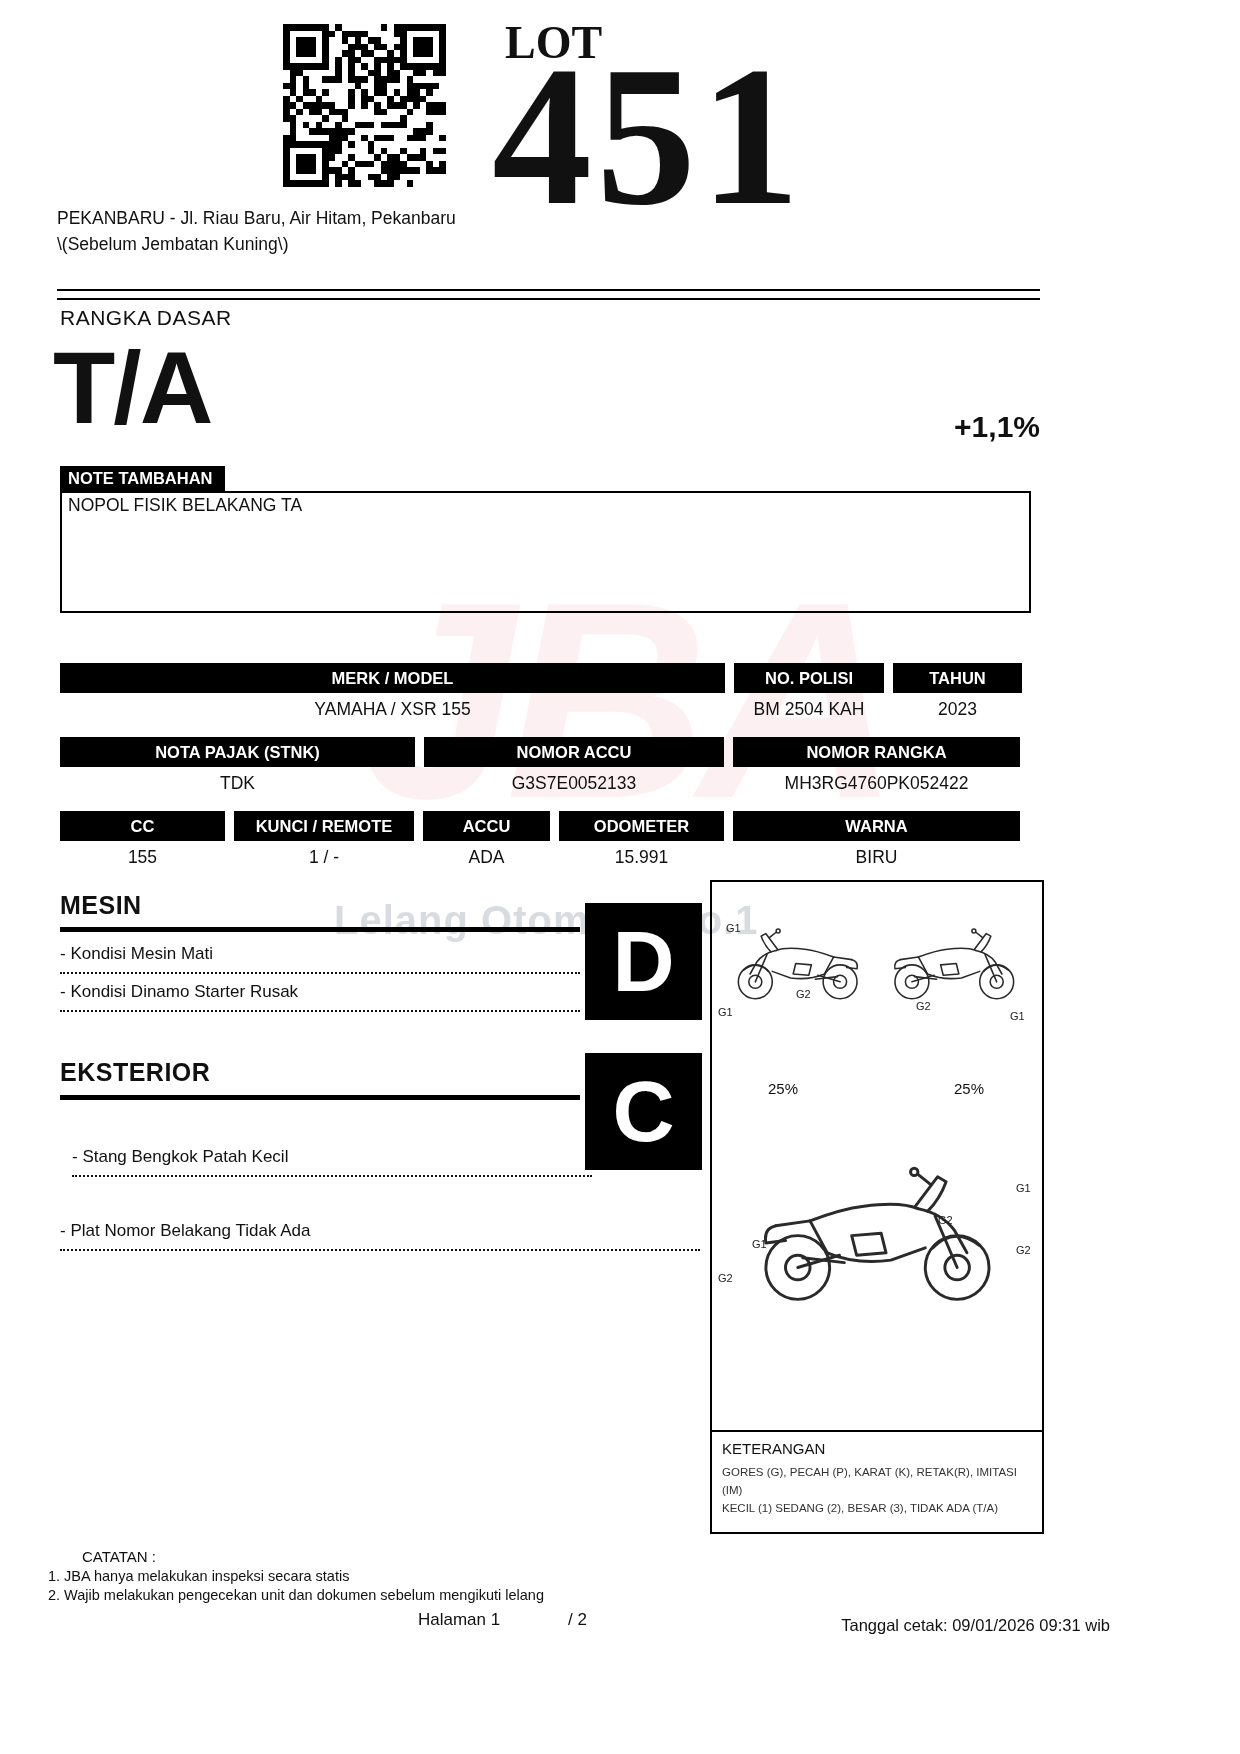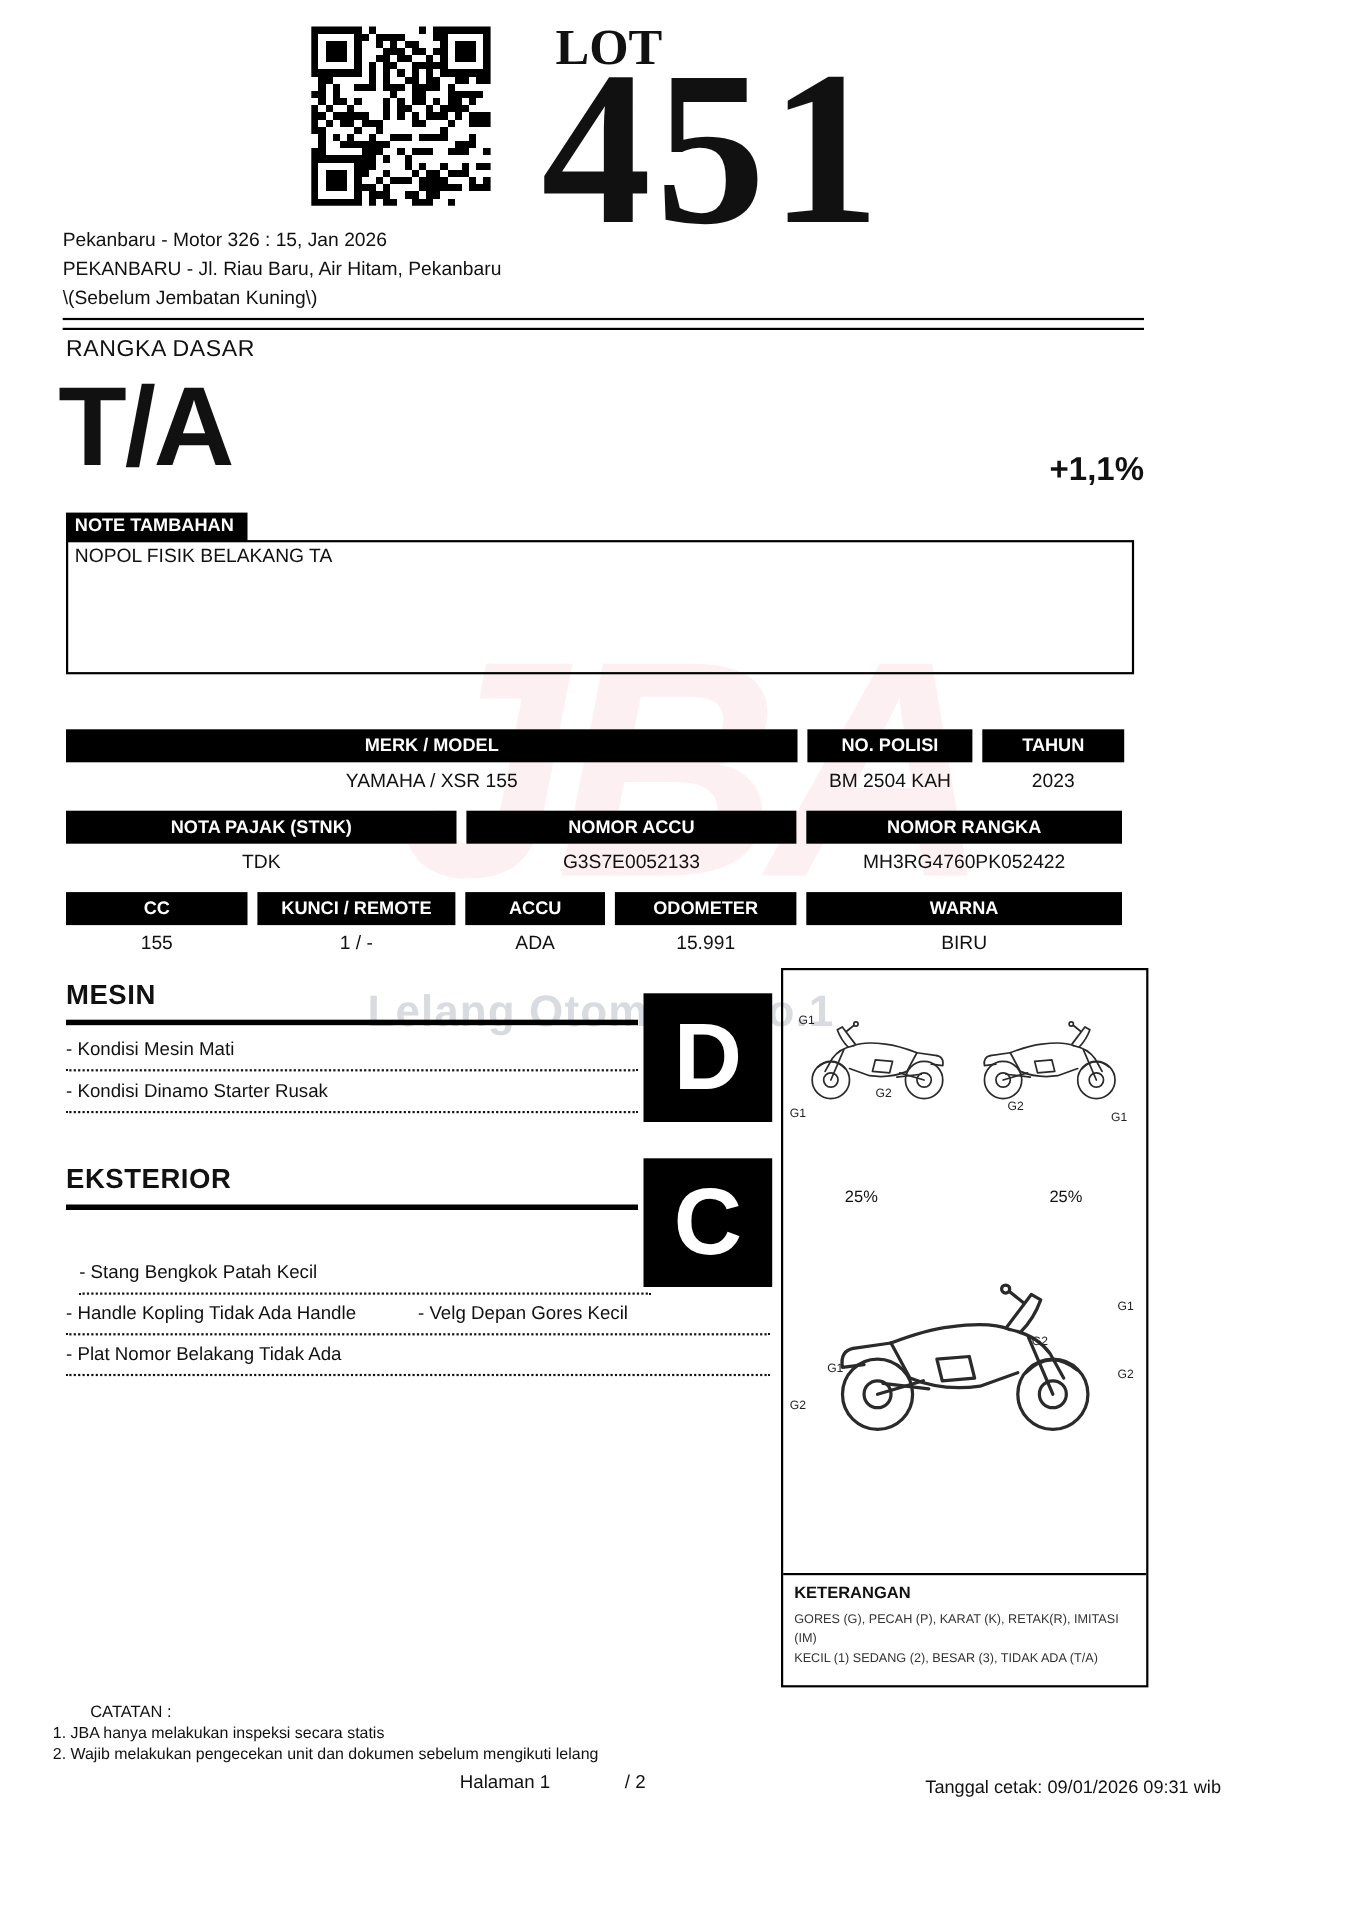--- a/index.html
+++ b/index.html
@@ -73,21 +73,21 @@
   .bike{position:absolute;}
   .bike svg{width:100%;height:auto;display:block;fill:none;stroke:#2a2a2a;
     stroke-width:2.4;stroke-linecap:round;stroke-linejoin:round;}
   .bike-tl{left:12px;top:32px;width:150px;transform:scaleX(-1);}
   .bike-tr{left:166px;top:32px;width:150px;}
   .bike-bottom{left:22px;top:258px;width:282px;}
   .glabel{position:absolute;font-size:11px;color:#222;}
   .pct{position:absolute;font-size:15px;color:#111;}
   .keterangan{position:absolute;left:0;top:548px;width:100%;border-top:2px solid #000;
     box-sizing:border-box;padding:8px 10px;}
-  .ket-title{font-size:15px;font-weight:700;margin-bottom:6px;}
+  .ket-title{font-size:15px;font-weight:400;margin-bottom:6px;}
   .ket-line{font-size:11.5px;color:#333;line-height:18px;}
 
   
   .catatan-label{left:38px;top:1548px;font-size:15px;font-weight:400;margin-left:44px;}
   .catatan-item{left:48px;font-size:14.5px;}
   .cat0{top:1568px;} .cat1{top:1587px;}
   .page-label{left:418px;top:1610px;font-size:17px;}
   .page-total{left:568px;top:1610px;font-size:17px;}
   .print-date{left:740px;top:1616px;width:370px;text-align:right;font-size:16.5px;}
 </style>
@@ -420,21 +420,20 @@
         <rect x="11" y="24" width="1" height="1"></rect>
         <rect x="14" y="24" width="1" height="1"></rect>
         <rect x="15" y="24" width="1" height="1"></rect>
         <rect x="16" y="24" width="1" height="1"></rect>
         <rect x="19" y="24" width="1" height="1"></rect>
       </svg>
   </div>
   <div class="abs lot-label">LOT</div>
   <div class="abs lot-number">451</div>
   <div class="abs auction-info">
-    <div>Pekanbaru - Motor 326 : 15, Jan 2026</div>
     <div>PEKANBARU - Jl. Riau Baru, Air Hitam, Pekanbaru</div>
     <div>\(Sebelum Jembatan Kuning\)</div>
   </div>
   <div class="abs double-rule"></div>
 
   <div class="abs harga-label">RANGKA DASAR</div>
   <div class="abs harga-value">T/A</div>
   <div class="abs increment">+1,1%</div>
 
   <div class="abs note-label">NOTE TAMBAHAN</div>
@@ -497,24 +496,20 @@
 
   <div class="abs sec-title mesin-title">MESIN</div>
   <div class="abs mesin-rule"></div>
   <div class="abs insp-item m-item0">- Kondisi Mesin Mati</div>
   <div class="abs insp-item m-item1">- Kondisi Dinamo Starter Rusak</div>
   <div class="abs grade-box grade-mesin">D</div>
 
   <div class="abs sec-title eks-title">EKSTERIOR</div>
   <div class="abs eks-rule"></div>
   <div class="abs insp-item e-item1">- Stang Bengkok Patah Kecil</div>
-  <div class="abs insp-item e-row2">
-    <span>- Handle Kopling Tidak Ada Handle</span>
-    <span class="right-col">- Velg Depan Gores Kecil</span>
-  </div>
   <div class="abs insp-item e-item4">- Plat Nomor Belakang Tidak Ada</div>
   <div class="abs grade-box grade-eks">C</div>
 
   <div class="abs diagram-box">
 
     <div class="bike bike-tl">
       <svg viewBox="0 0 230 140" xmlns="http://www.w3.org/2000/svg">
         <circle cx="52" cy="104" r="26"></circle>
           <circle cx="52" cy="104" r="10"></circle>
         <circle cx="182" cy="104" r="26"></circle>

